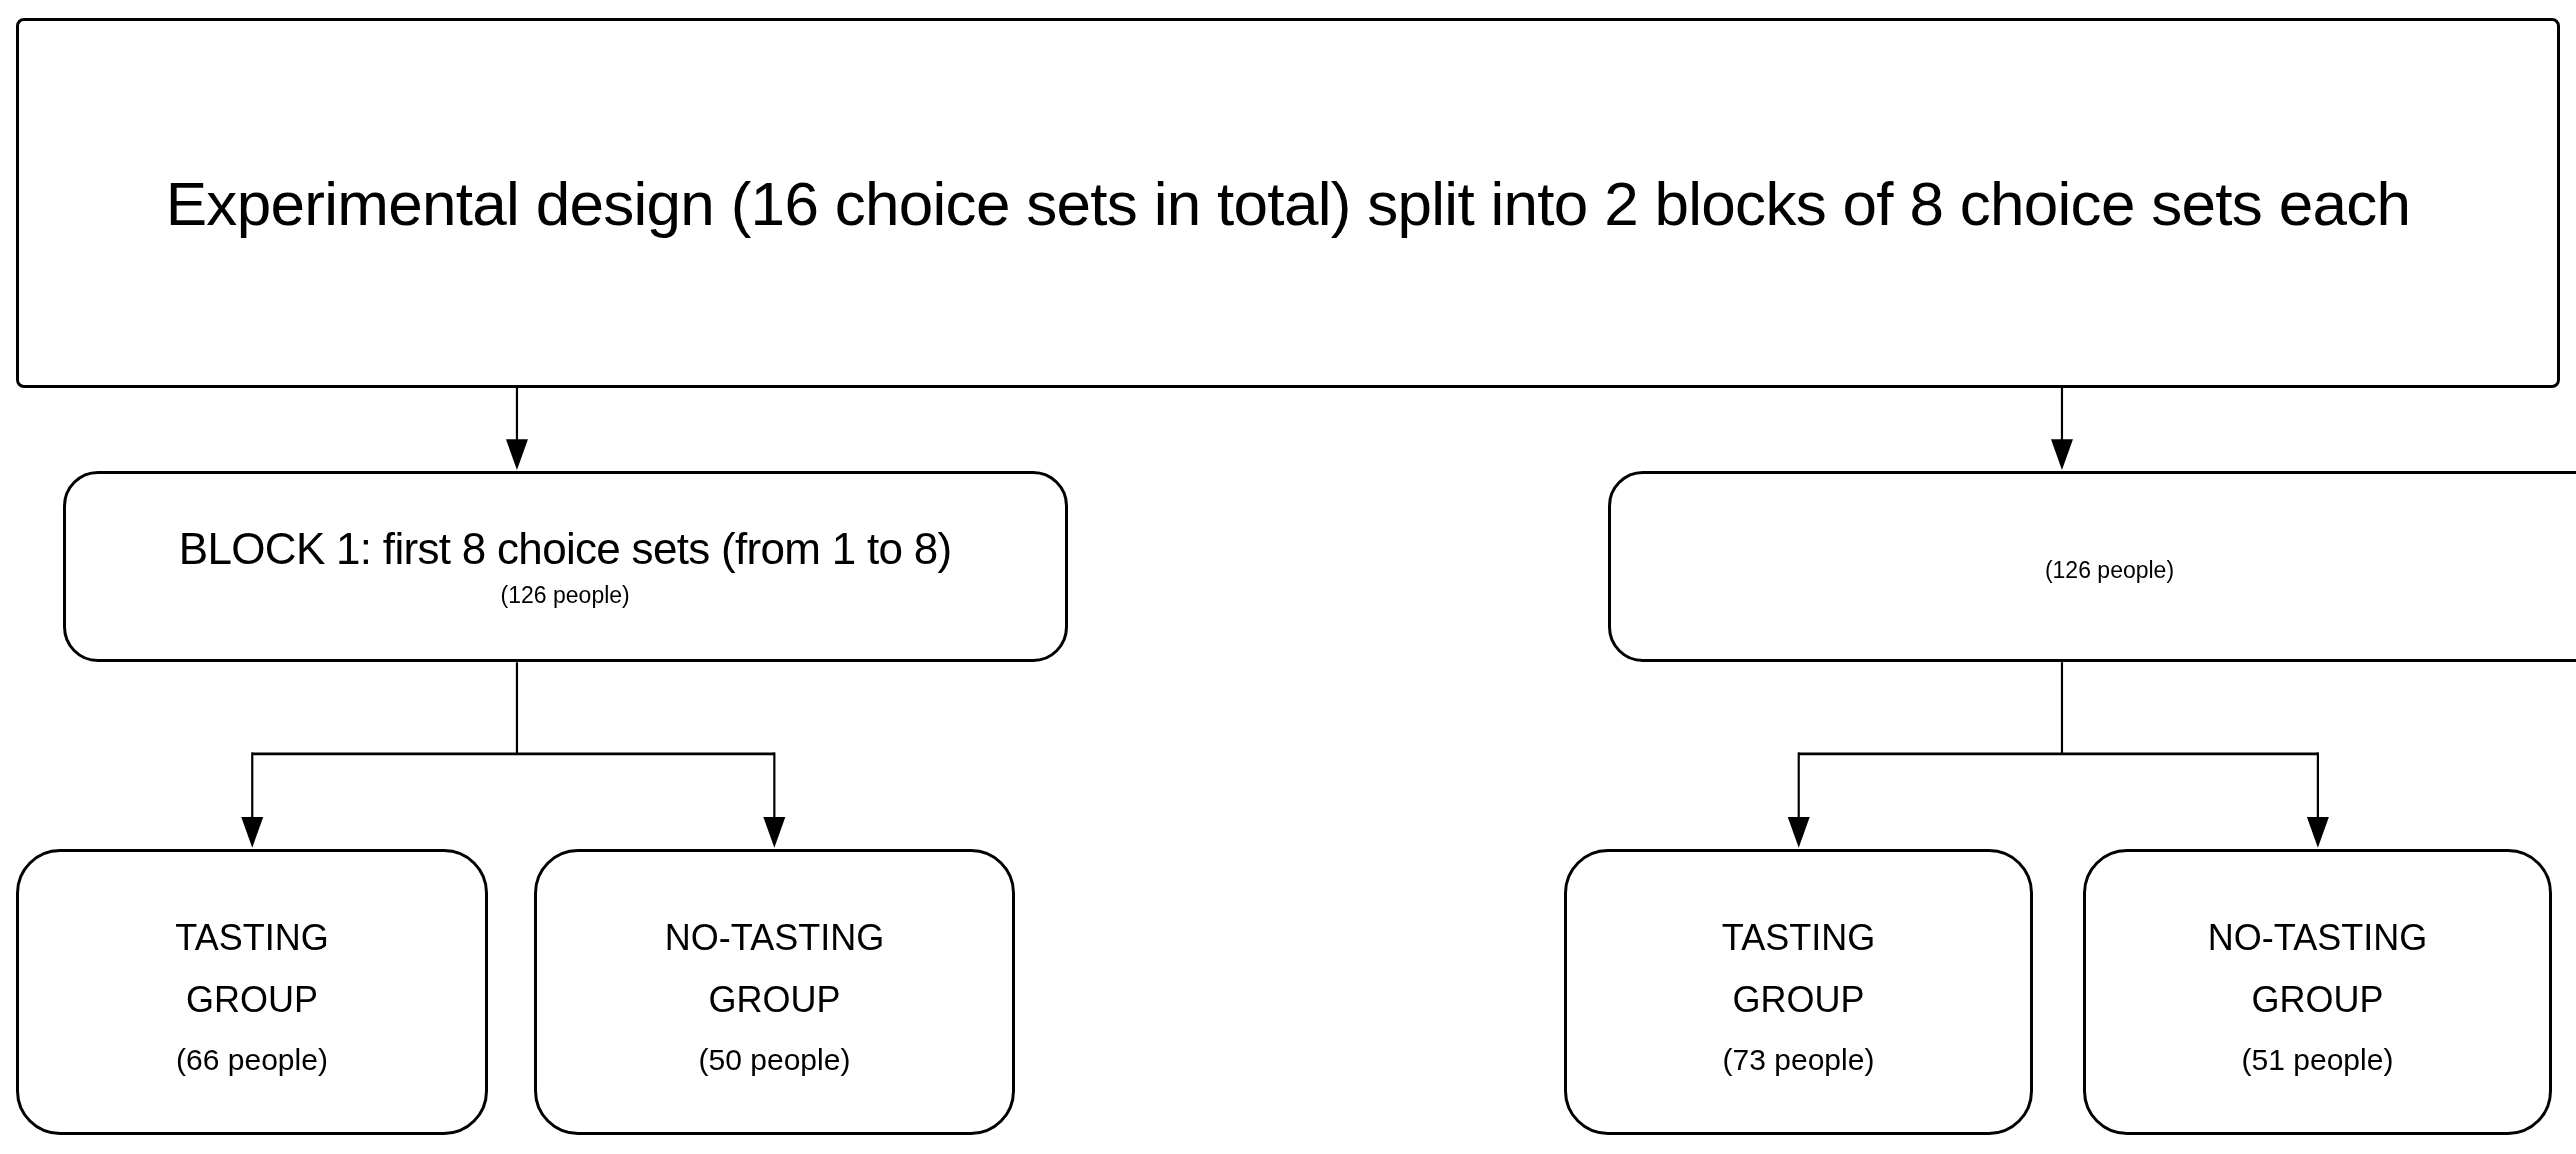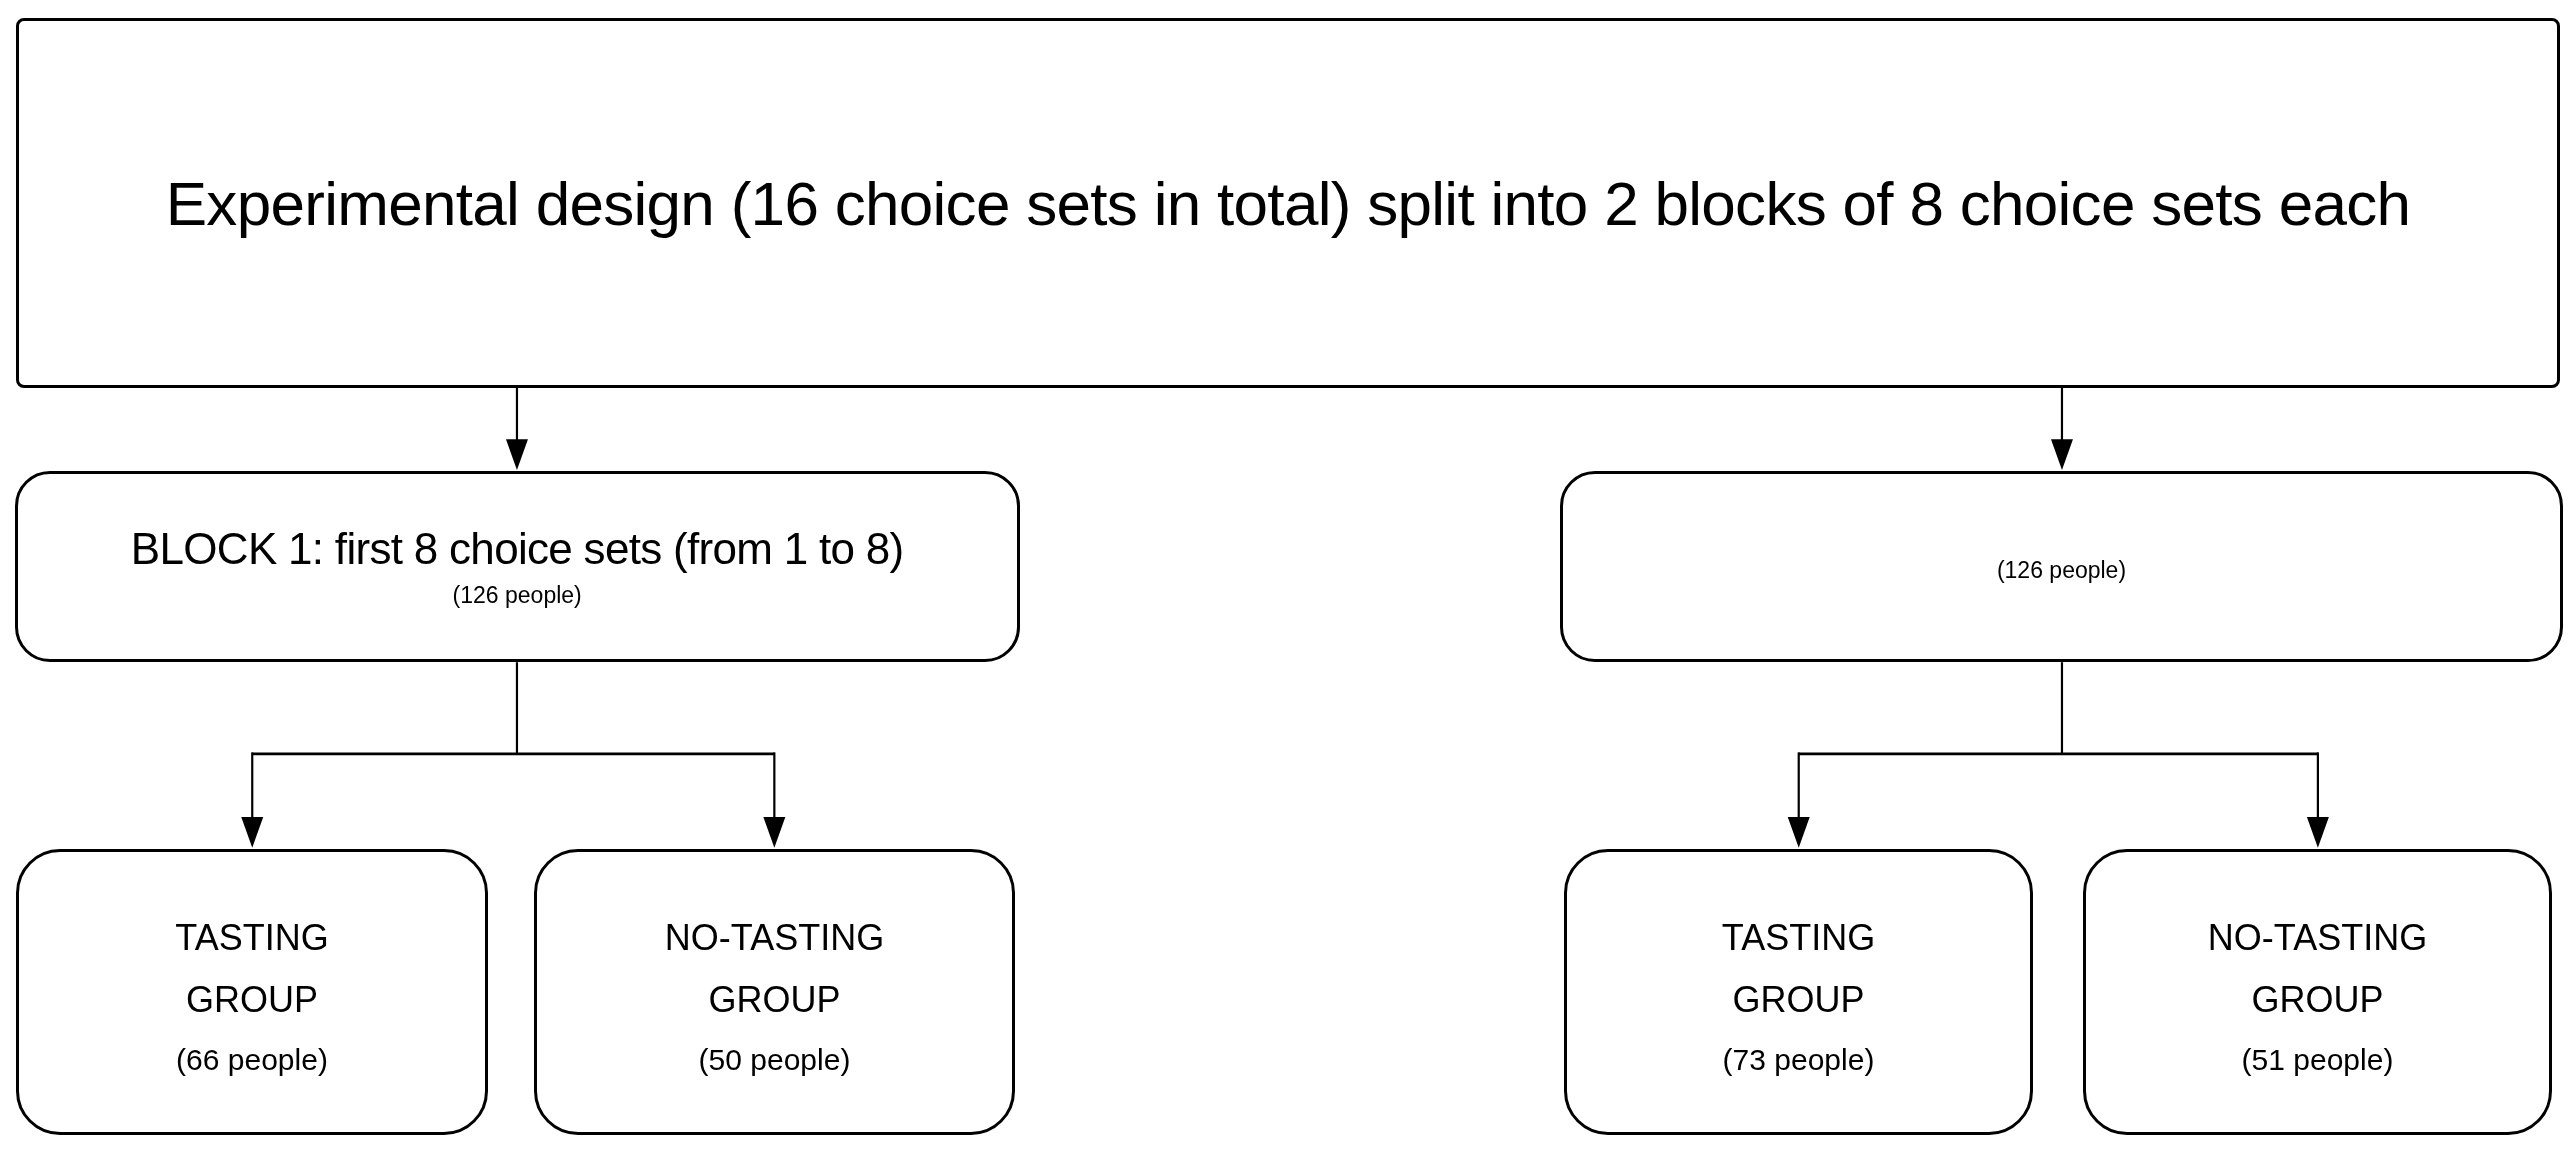--- a/index.html
+++ b/index.html
@@ -44,20 +44,21 @@
   }
   .root-title {
     font-size: 62px;
     letter-spacing: -0.7px;
     white-space: nowrap;
   }
   .block-node {
     top: 471px;
     height: 191px;
     border-radius: 35px;
+    margin-left: 48px;
   }
   .block-1 { left: 14.7px;   width: 1005px; }
   .block-2 { left: 1560px; width: 1003px; }
   .block-title {
     font-size: 44px;
     letter-spacing: -0.7px;
     white-space: nowrap;
   }
   .block-sub {
     font-size: 23px;

